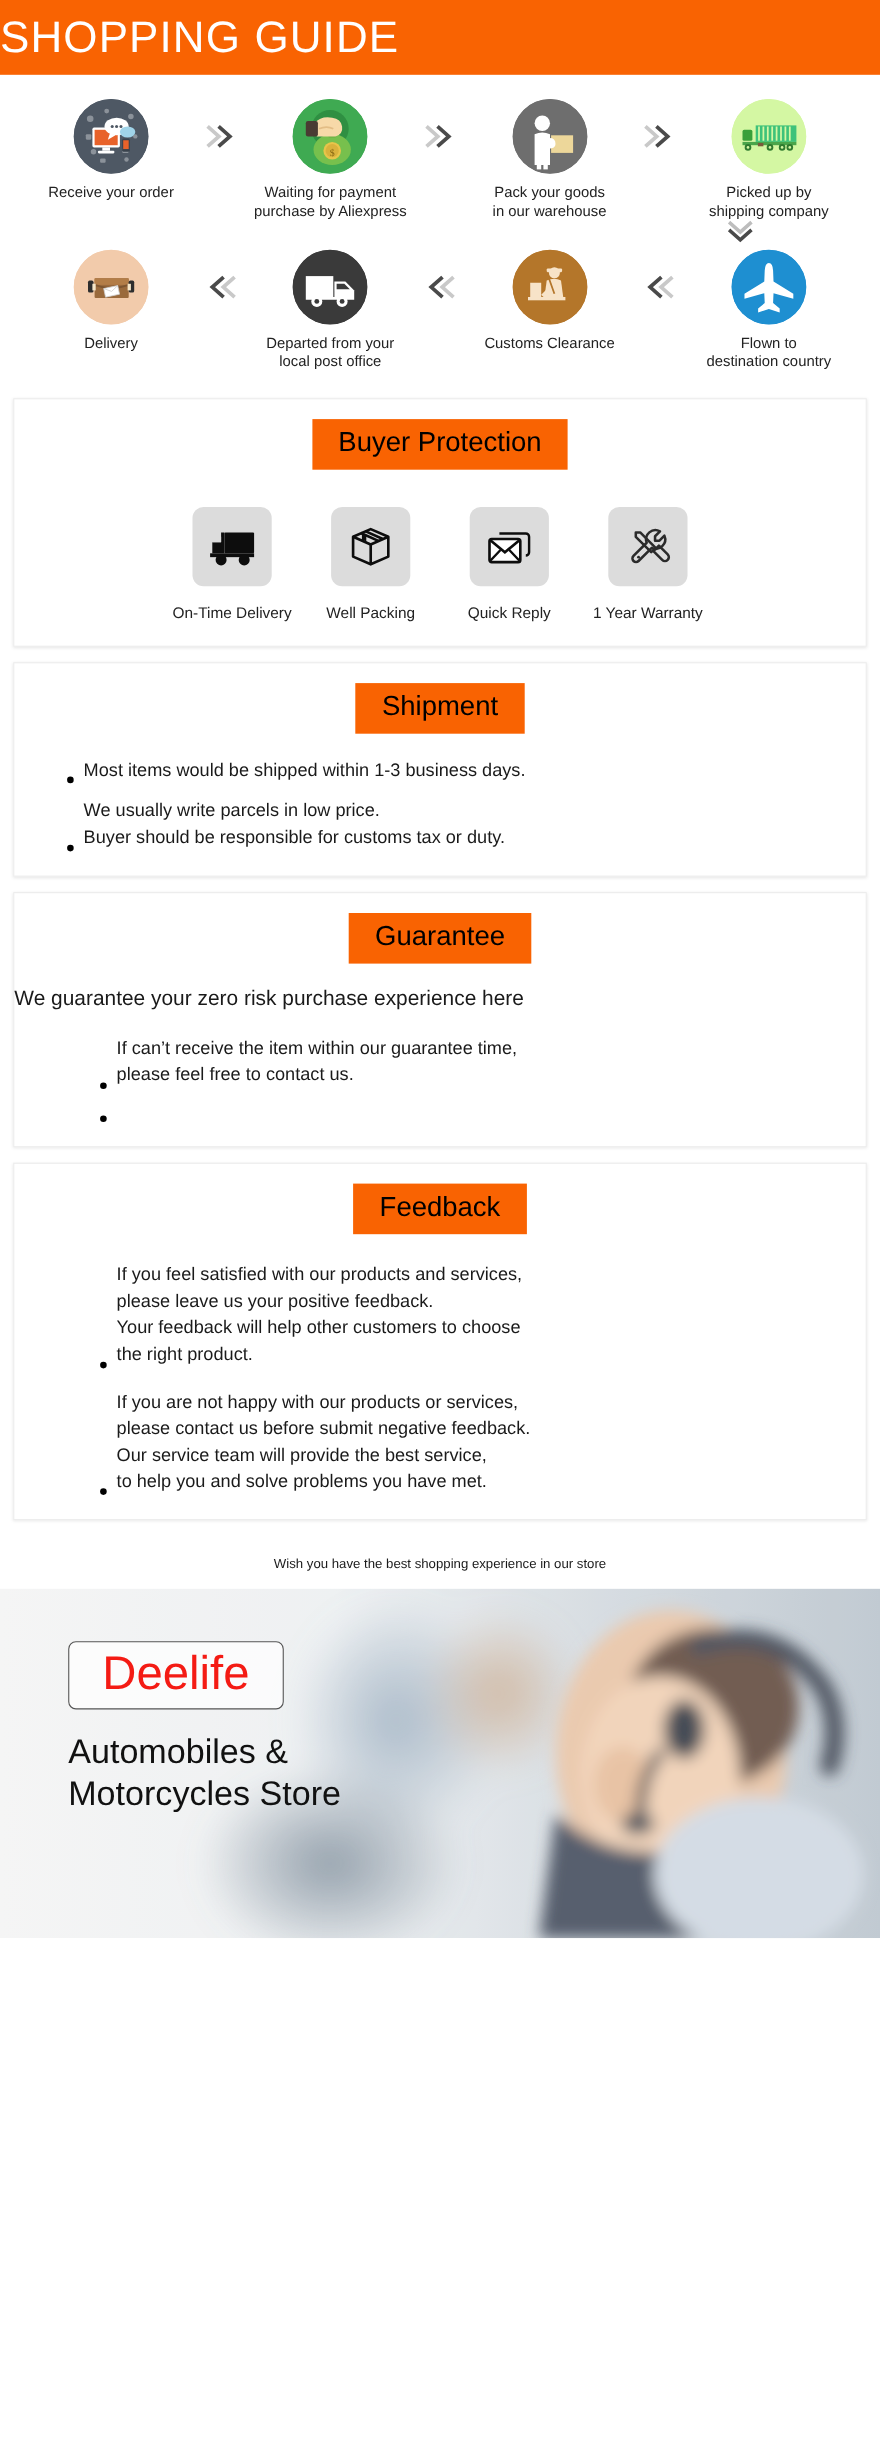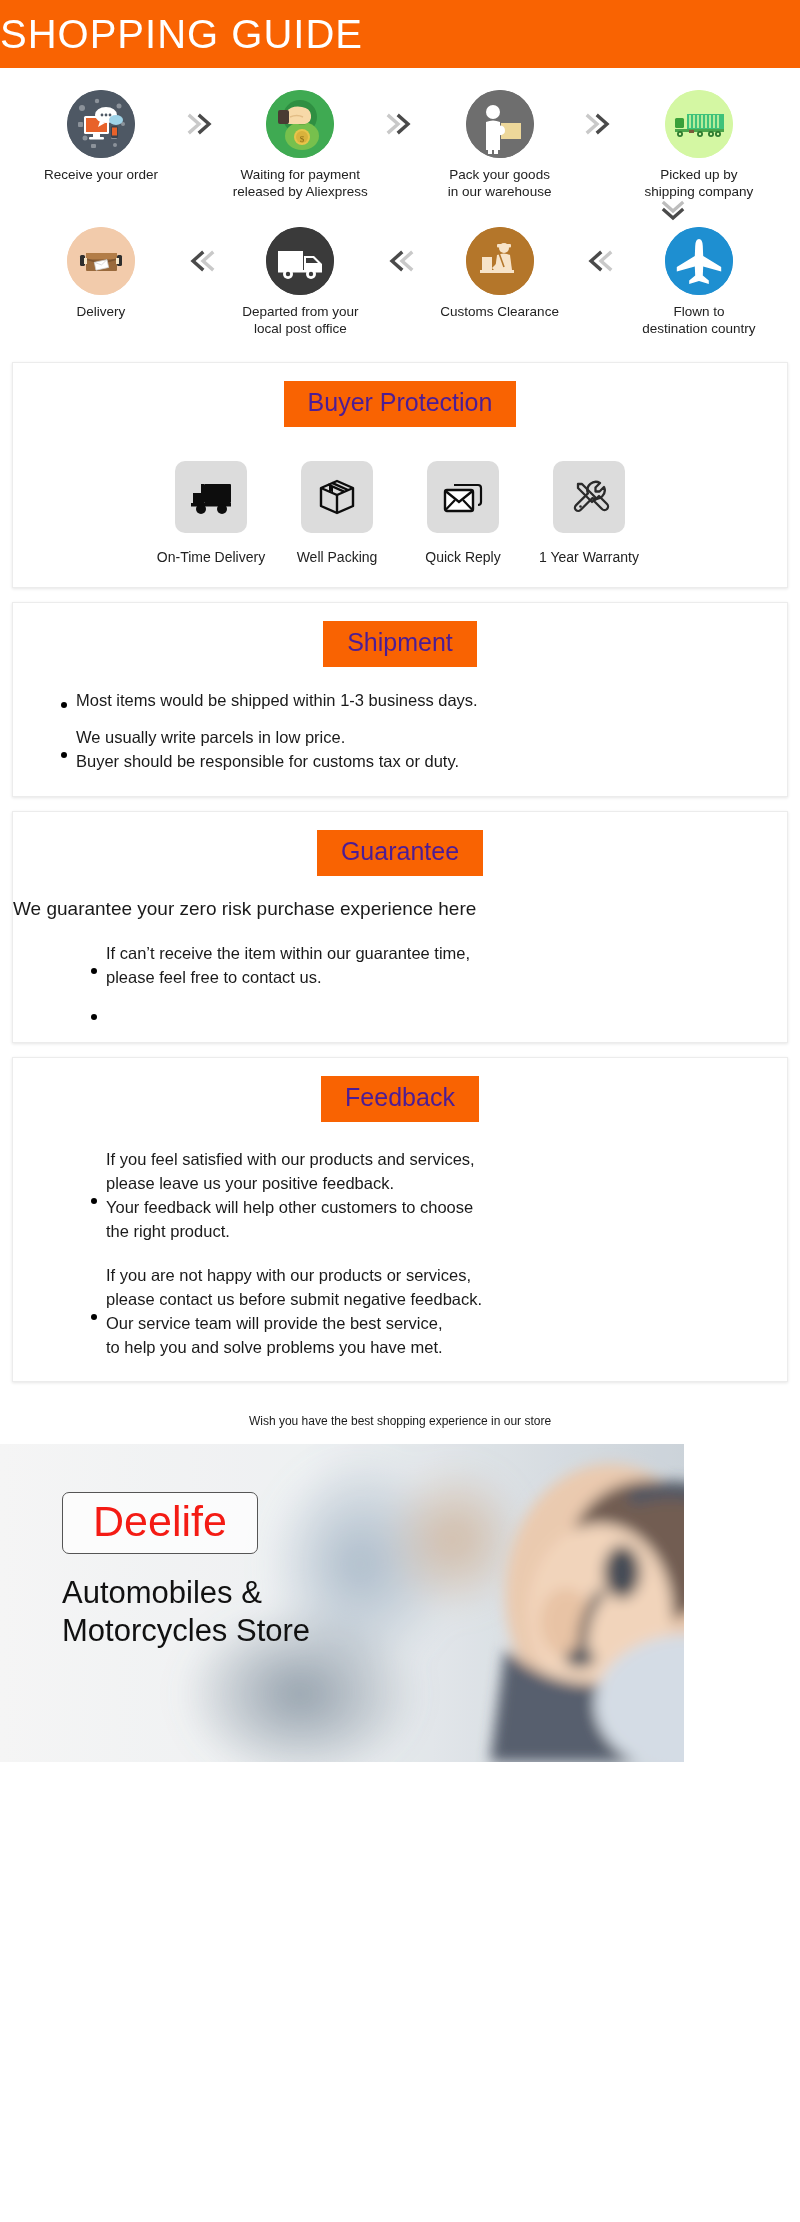--- a/index.html
+++ b/index.html
@@ -59,21 +59,21 @@
   .card {
     margin:14px 12px;
     background:#ffffff;
     border:1px solid #ececec;
     box-shadow:0 1px 3px rgba(0,0,0,0.10);
     padding:18px 0 22px 0;
     position:relative;
   }
   .badge-wrap { display:flex; justify-content:center; }
   .badge {
-    background:#f96302; color:#4c1d95;
+    background:#f96302; color:#000000;
     font-size:25px; line-height:1;
     padding:9px 24px 12px 24px;
     display:inline-block;
   }
 
   
   .prot-row {
     display:flex; justify-content:center; gap:16px;
     margin-top:34px;
   }
@@ -81,21 +81,21 @@
   .prot-icon {
     width:72px; height:72px; border-radius:10px;
     background:#dcdcdc;
     display:flex; align-items:center; justify-content:center;
   }
   .prot-label { margin-top:16px; font-size:14px; color:#222; text-align:center; }
 
   
   .bullets { margin:22px 0 0 0; padding:0 48px; }
   .bullet {
-    display:flex; align-items:center;
+    display:flex; align-items:flex-end;
     margin-bottom:14px;
   }
   .bullet:last-child { margin-bottom:0; }
   .dot {
     flex:0 0 auto;
     width:6px; height:6px; border-radius:50%;
     background:#000; margin:10px 9px 0 0;
   }
   .btext {
     font-size:16.5px; line-height:1.45; color:#1a1a1a;
@@ -109,21 +109,21 @@
 
   
   .closing {
     text-align:center; font-size:12px; color:#1a1a1a;
     padding:18px 0 16px 0;
   }
 
   
   .footer {
     position:relative;
-    width:684px; height:318px;
+    width:800px; height:318px;
     overflow:hidden;
   }
   .footer-bg { position:absolute; inset:0; }
   .footer-content {
     position:relative; z-index:3;
     padding:48px 0 0 62px;
   }
   .logo-box {
     display:inline-block;
     border:1px solid #555;
@@ -196,21 +196,21 @@
           <path d="M30 30 q6 -5 12 0 l-3 5 h-6 z" fill="#6aab43"></path>
           <circle cx="36" cy="47" r="8" fill="#e8c44a"></circle>
           <circle cx="36" cy="47" r="6" fill="#d9b23c"></circle>
           <text x="36" y="51.5" font-size="9" text-anchor="middle" fill="#8a6a14" font-family="Liberation Serif, serif">$</text>
           <path d="M20 22 q6 -7 16 -5 q8 1 9 8 q1 7 -6 9 l-17 0 z" fill="#f7d9a8"></path>
           <rect x="12" y="20" width="11" height="14" rx="2" fill="#4a3b33"></rect>
           <path d="M24 27 q7 -3 13 0" stroke="#e3bd86" stroke-width="1.6" fill="none"></path>
         </svg>
       </div>
       <div class="flow-label">Waiting for payment
-released by Aliexpress</div>
+purchase by Aliexpress</div>
     </div>
 
     <div class="chev">
       <svg width="30" height="22" viewBox="0 0 30 22">
         <path d="M4 3 L13 11 L4 19" stroke="#c9c9c9" stroke-width="3.4" fill="none" stroke-linecap="square"></path>
         <path d="M14 3 L23 11 L14 19" stroke="#4a4a4a" stroke-width="3.4" fill="none" stroke-linecap="square"></path>
       </svg>
     </div>
 
     <div class="flow-step">

